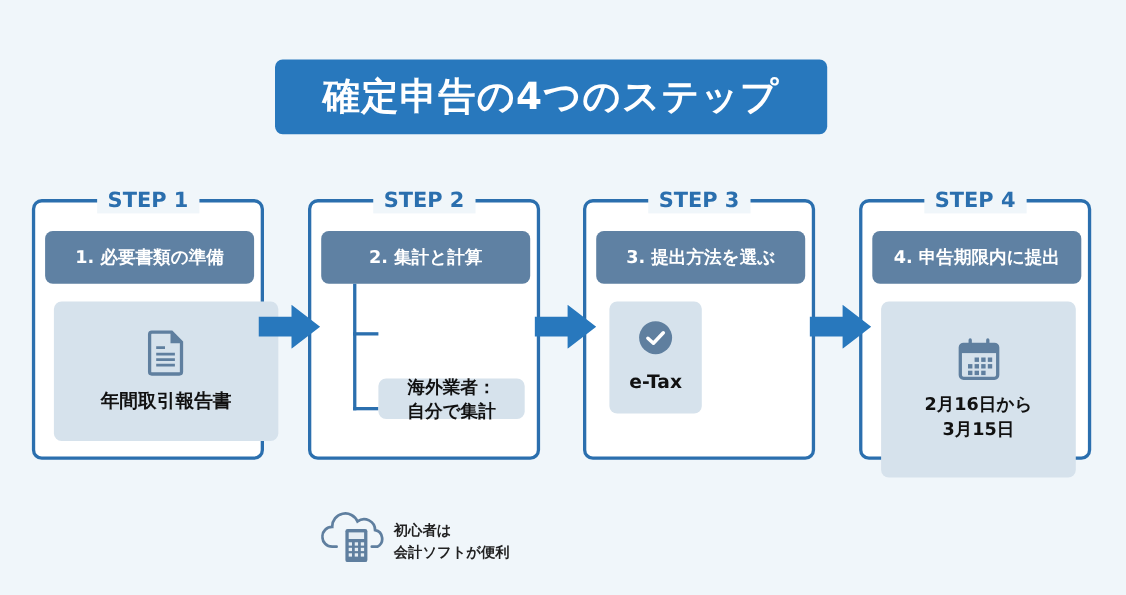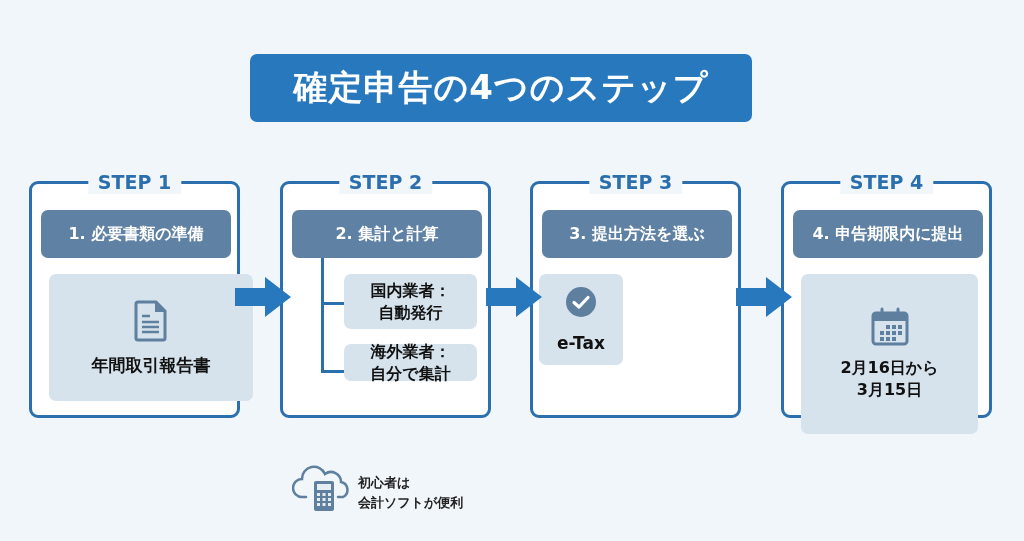--- a/index.html
+++ b/index.html
@@ -39,34 +39,30 @@
     <div style="margin-top:12px;font-size:17px;">年間取引報告書</div>
   </div>
 </div>
 
 <div class="step" style="left:280px;">
   <div class="step-label">STEP 2</div>
   <div class="step-head">2. 集計と計算</div>
   <div class="tree" style="left:38px;top:74px;width:3px;height:115px;"></div>
   <div class="tree" style="left:38px;top:118px;width:23px;height:3px;"></div>
   <div class="tree" style="left:38px;top:186px;width:23px;height:3px;"></div>
-  <div class="panel" style="left:61px;top:90px;width:133px;height:55px;">
-    <div>国内業者：</div>
-    <div>自動発行</div>
-  </div>
   <div class="panel" style="left:61px;top:160px;width:133px;height:37px;">
     <div>海外業者：</div>
     <div>自分で集計</div>
   </div>
 </div>
 
 <div class="step" style="left:530px;">
   <div class="step-head">3. 提出方法を選ぶ</div>
   <div class="step-label">STEP 3</div>
-  <div class="panel" style="left:6px;top:90px;width:84px;height:91px;">
+  <div class="panel" style="left:21px;top:90px;width:84px;height:102px;">
     <svg width="32" height="32" viewBox="0 0 32 32">
       <circle cx="16" cy="16" r="15" fill="#5f7f9f"></circle>
       <path d="M9 16.5 L14 21 L23 11.5" fill="none" stroke="#fff" stroke-width="3.2" stroke-linecap="round" stroke-linejoin="round"></path>
     </svg>
     <div style="margin-top:14px;font-size:17px;">e-Tax</div>
   </div>
 </div>
 
 <div class="step" style="left:781px;padding-left:16px;">
   <div class="step-label">STEP 4</div>

